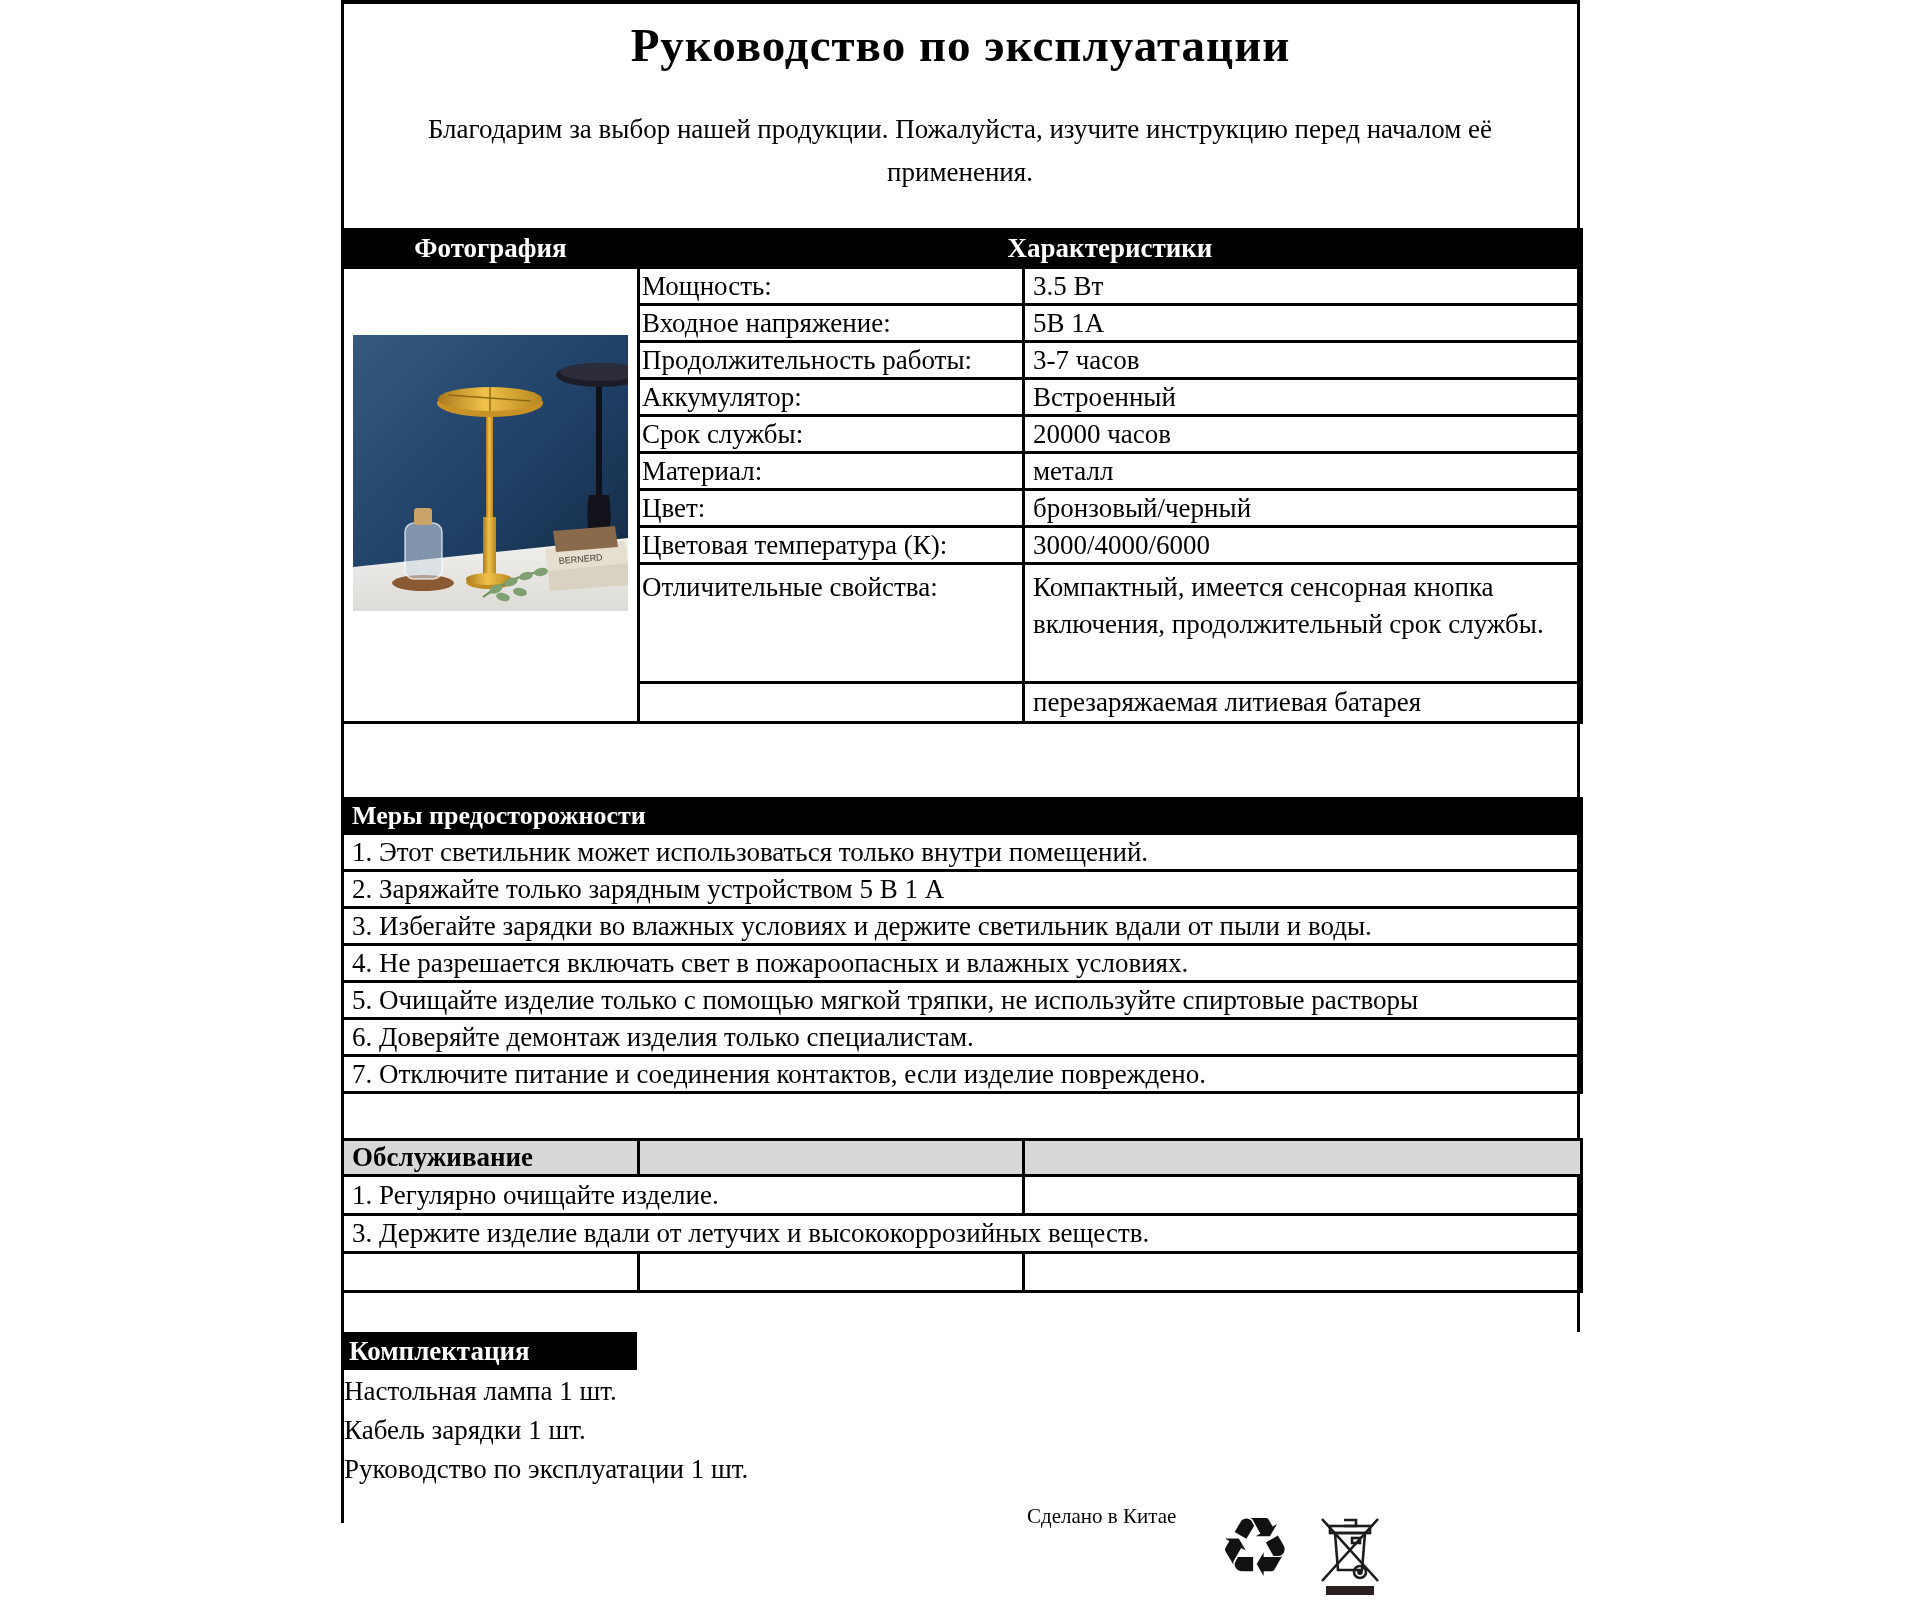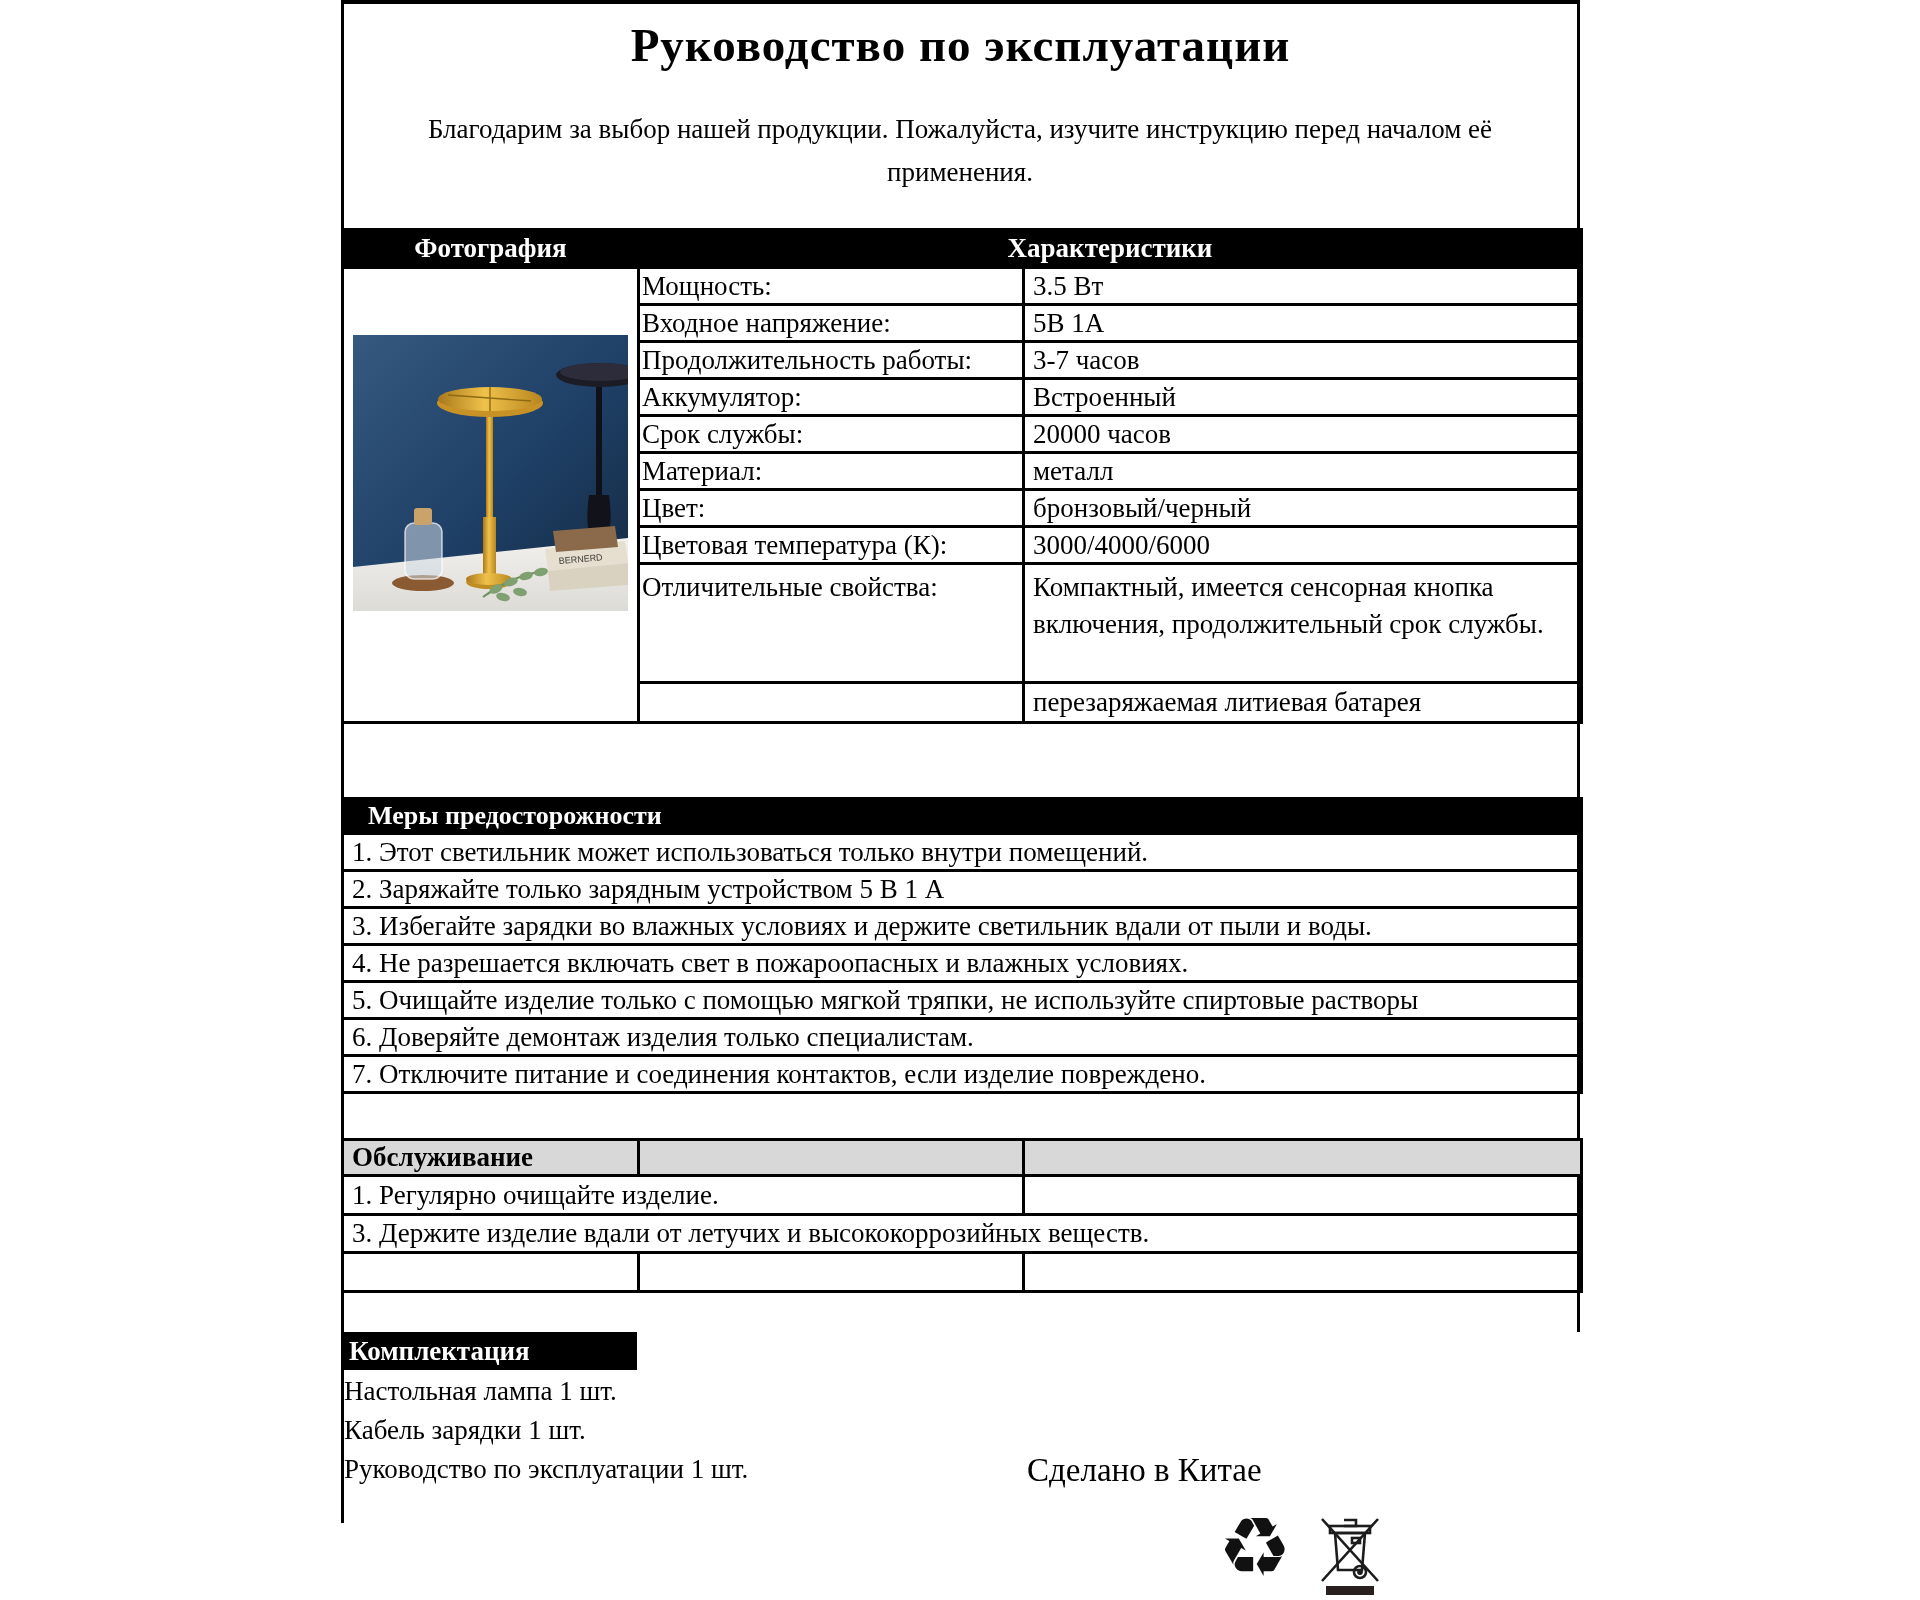--- a/index.html
+++ b/index.html
@@ -22,37 +22,37 @@
   .hdr td{background:#000;color:#fff;font-weight:bold;font-size:27px;text-align:center;height:33px;}
   .hdr td + td{border-left:2px solid #fff;}
   .specs-table td.lbl{text-align:left;padding:0 6px 0 2px;height:34px;}
   .specs-table td.val{text-align:left;padding:0 4px 0 8px;}
   .specs-table tr.tall td{height:112px;vertical-align:top;line-height:37px;padding-top:4px;}
   .specs-table tr.last td{height:37px;}
   .photo-cell{vertical-align:top;padding:0;background:#fff;}
   .photo-box{margin:66px auto 0 auto;width:275px;height:276px;display:block;}
 
   .safety-table{left:341px;top:797px;width:1239px;}
-  .safety-table .hdr td{text-align:left;padding-left:24px;height:24px;font-size:26px;}
+  .safety-table .hdr td{text-align:left;padding-left:8px;height:24px;font-size:26px;}
   .safety-table td.item{height:32px;padding-left:8px;}
 
   .maint-table{left:341px;top:1138px;width:1239px;}
   .maint-table .ghdr td{background:#d8d8d8;font-weight:bold;font-size:27px;height:31px;padding-left:8px;}
   .maint-table td.item{height:33px;padding-left:8px;}
   .maint-table td.empty{height:34px;}
 
   .pack-bar{left:341px;top:1332px;width:1239px;height:38px;display:flex;background:#fff;flex-direction:column;}
   .pack-cell{background:#000;height:38px;}
   .pack-cell.c1{width:296px;margin-right:3px;color:#fff;font-weight:bold;font-size:27px;line-height:38px;padding-left:8px;box-sizing:border-box;}
   .pack-cell.c2{width:379px;margin-right:3px;}
   .pack-cell.c3{flex:1;}
 
   .pack-items{left:344px;top:1372px;width:900px;font-size:27px;line-height:39px;}
   .pack-items p{margin:0;}
-  .made-in{left:1027px;top:1452px;font-size:33px;}
+  .made-in{left:1027px;top:1504px;font-size:21px;}
 
   .recycle-icon{left:1218px;top:1498px;font-size:82px;line-height:100px;color:#111;
                 font-family:"DejaVu Sans",sans-serif;}
   .weee-icon{left:1315px;top:1506px;}
 </style>
 </head>
 <body>
 
 <div class="page">
 

